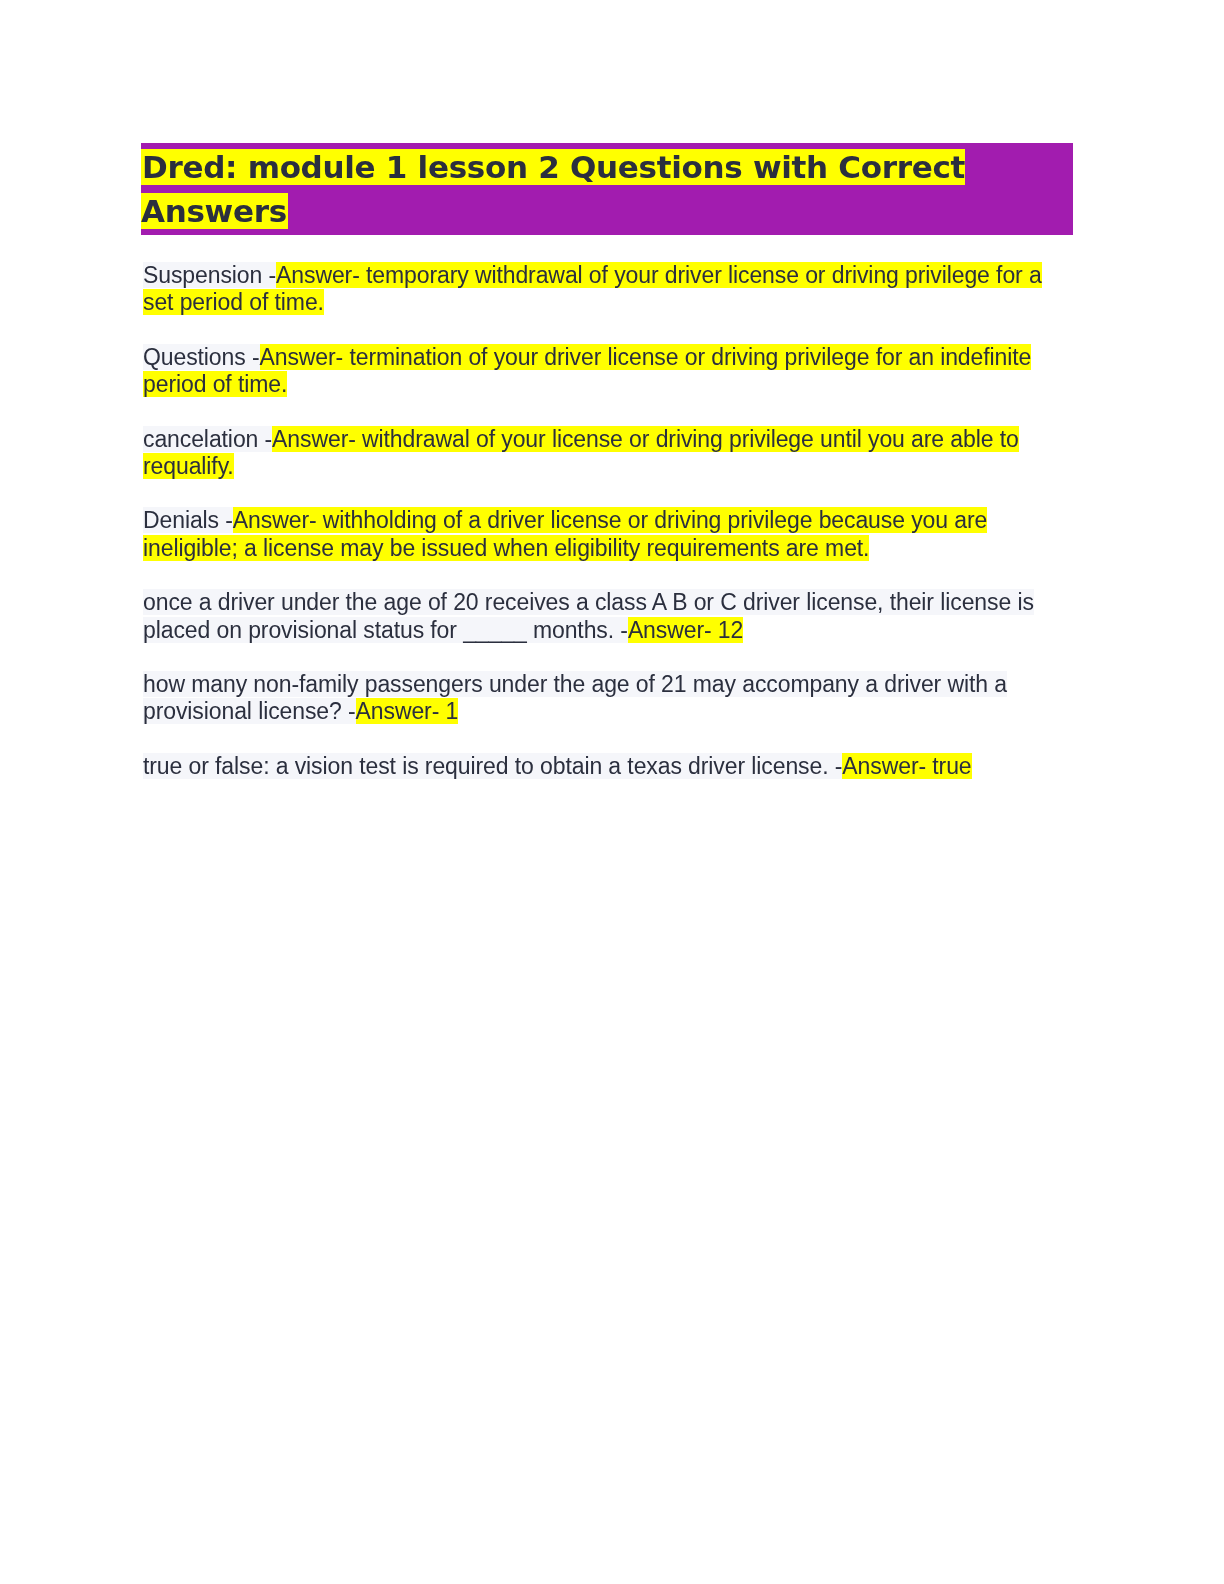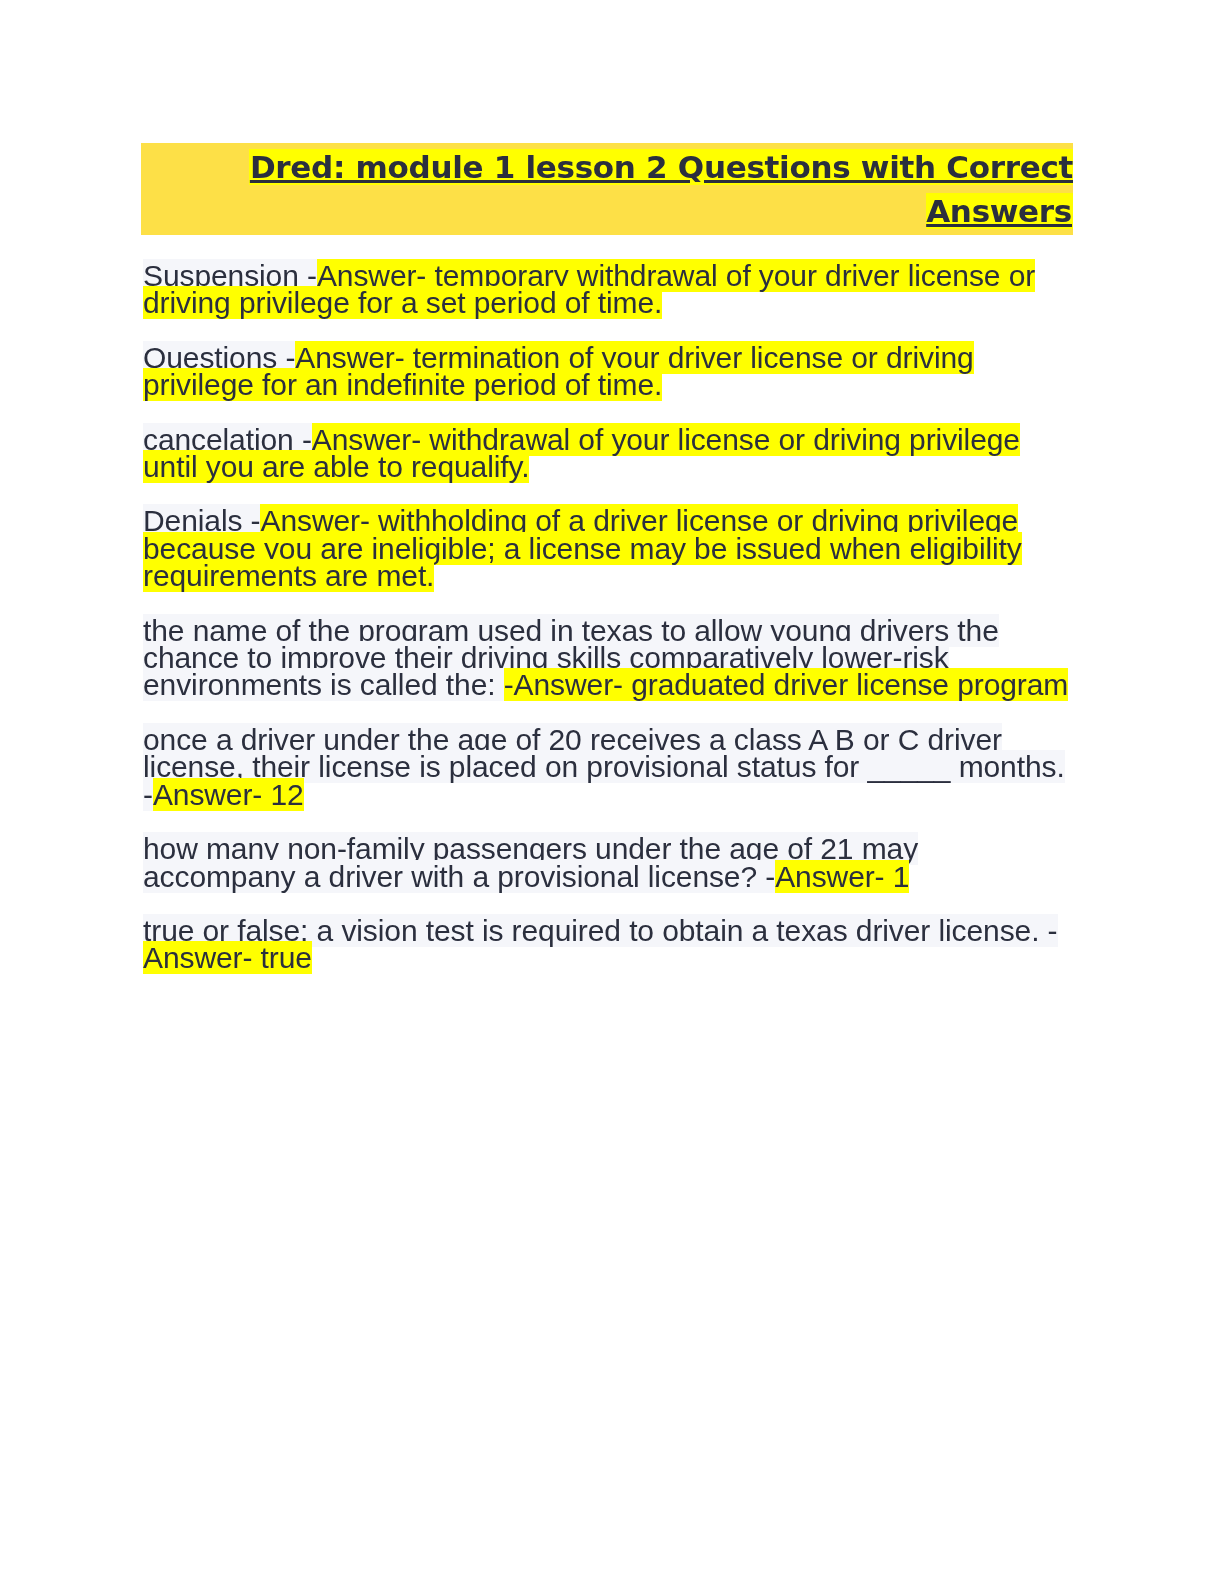--- a/index.html
+++ b/index.html
@@ -15,45 +15,44 @@
       font-family: "Liberation Sans", sans-serif;
       color: #2b2f3e;
     }
     .page {
       position: absolute;
       left: 141px;
       top: 143px;
       width: 932px;
     }
     .title-box {
-      background: #fde047;
-      text-align: right;
+      background: #a21caf;
+      text-align: left;
       padding: 2px 0 2px 0;
       height: 88px;
-      text-decoration: underline;
     }
     .title {
       margin: 0;
       font-family: "DejaVu Sans", sans-serif;
       font-weight: bold;
       font-size: 31px;
       line-height: 44px;
       letter-spacing: -0.3px;
       color: #2b2f3e;
     }
     .title span {
       background: #ffff00;
       padding: 0 1px;
     }
     .qa-list {
       margin-top: 27px;
       padding-left: 2px;
     }
     .qa {
-      font-size: 30px;
+      font-size: 23px;
       line-height: 27.4px;
       margin: 0 0 27px 0;
       letter-spacing: -0.1px;
     }
     .q {
       background: #f5f6fa;
     }
     .a {
       background: #ffff00;
       color: #2b2f3e;
@@ -65,18 +64,17 @@
 <div class="page">
   <div class="title-box">
     <h1 class="title"><span>Dred: module 1 lesson 2 Questions with Correct Answers</span></h1>
   </div>
 
   <div class="qa-list">
     <p class="qa"><span class="q">Suspension -</span><span class="a">Answer- temporary withdrawal of your driver license or driving privilege for a set period of time.</span></p>
     <p class="qa"><span class="q">Questions -</span><span class="a">Answer- termination of your driver license or driving privilege for an indefinite period of time.</span></p>
     <p class="qa"><span class="q">cancelation -</span><span class="a">Answer- withdrawal of your license or driving privilege until you are able to requalify.</span></p>
     <p class="qa"><span class="q">Denials -</span><span class="a">Answer- withholding of a driver license or driving privilege because you are ineligible; a license may be issued when eligibility requirements are met.</span></p>
-    <p class="qa"><span class="q">the name of the program used in texas to allow young drivers the chance to improve their driving skills comparatively lower-risk environments is called the: </span><span class="a">-Answer- graduated driver license program</span></p>
     <p class="qa"><span class="q">once a driver under the age of 20 receives a class A B or C driver license, their license is placed on provisional status for _____ months. -</span><span class="a">Answer- 12</span></p>
     <p class="qa"><span class="q">how many non-family passengers under the age of 21 may accompany a driver with a provisional license? -</span><span class="a">Answer- 1</span></p>
     <p class="qa"><span class="q">true or false: a vision test is required to obtain a texas driver license. -</span><span class="a">Answer- true</span></p>
   </div>
 </div>
 
 </body></html>

